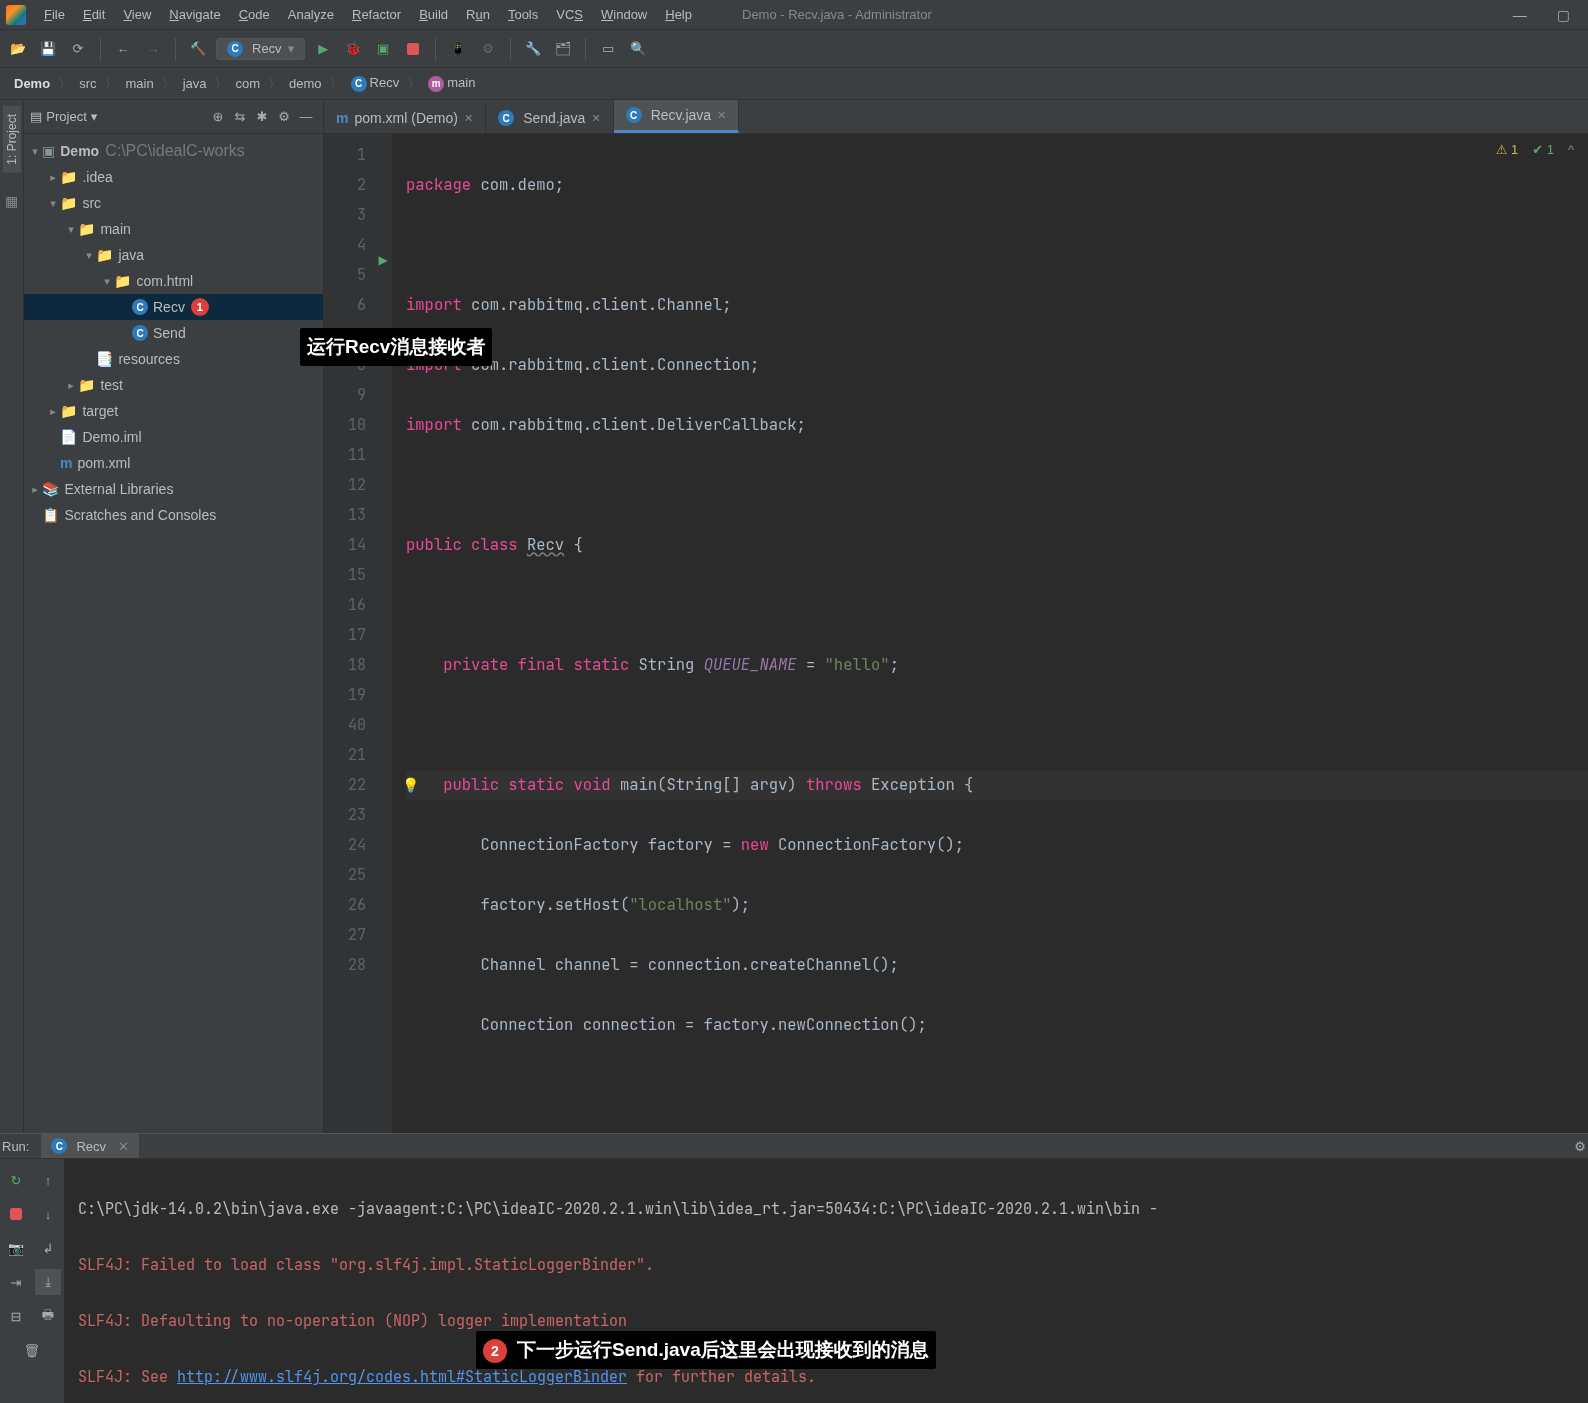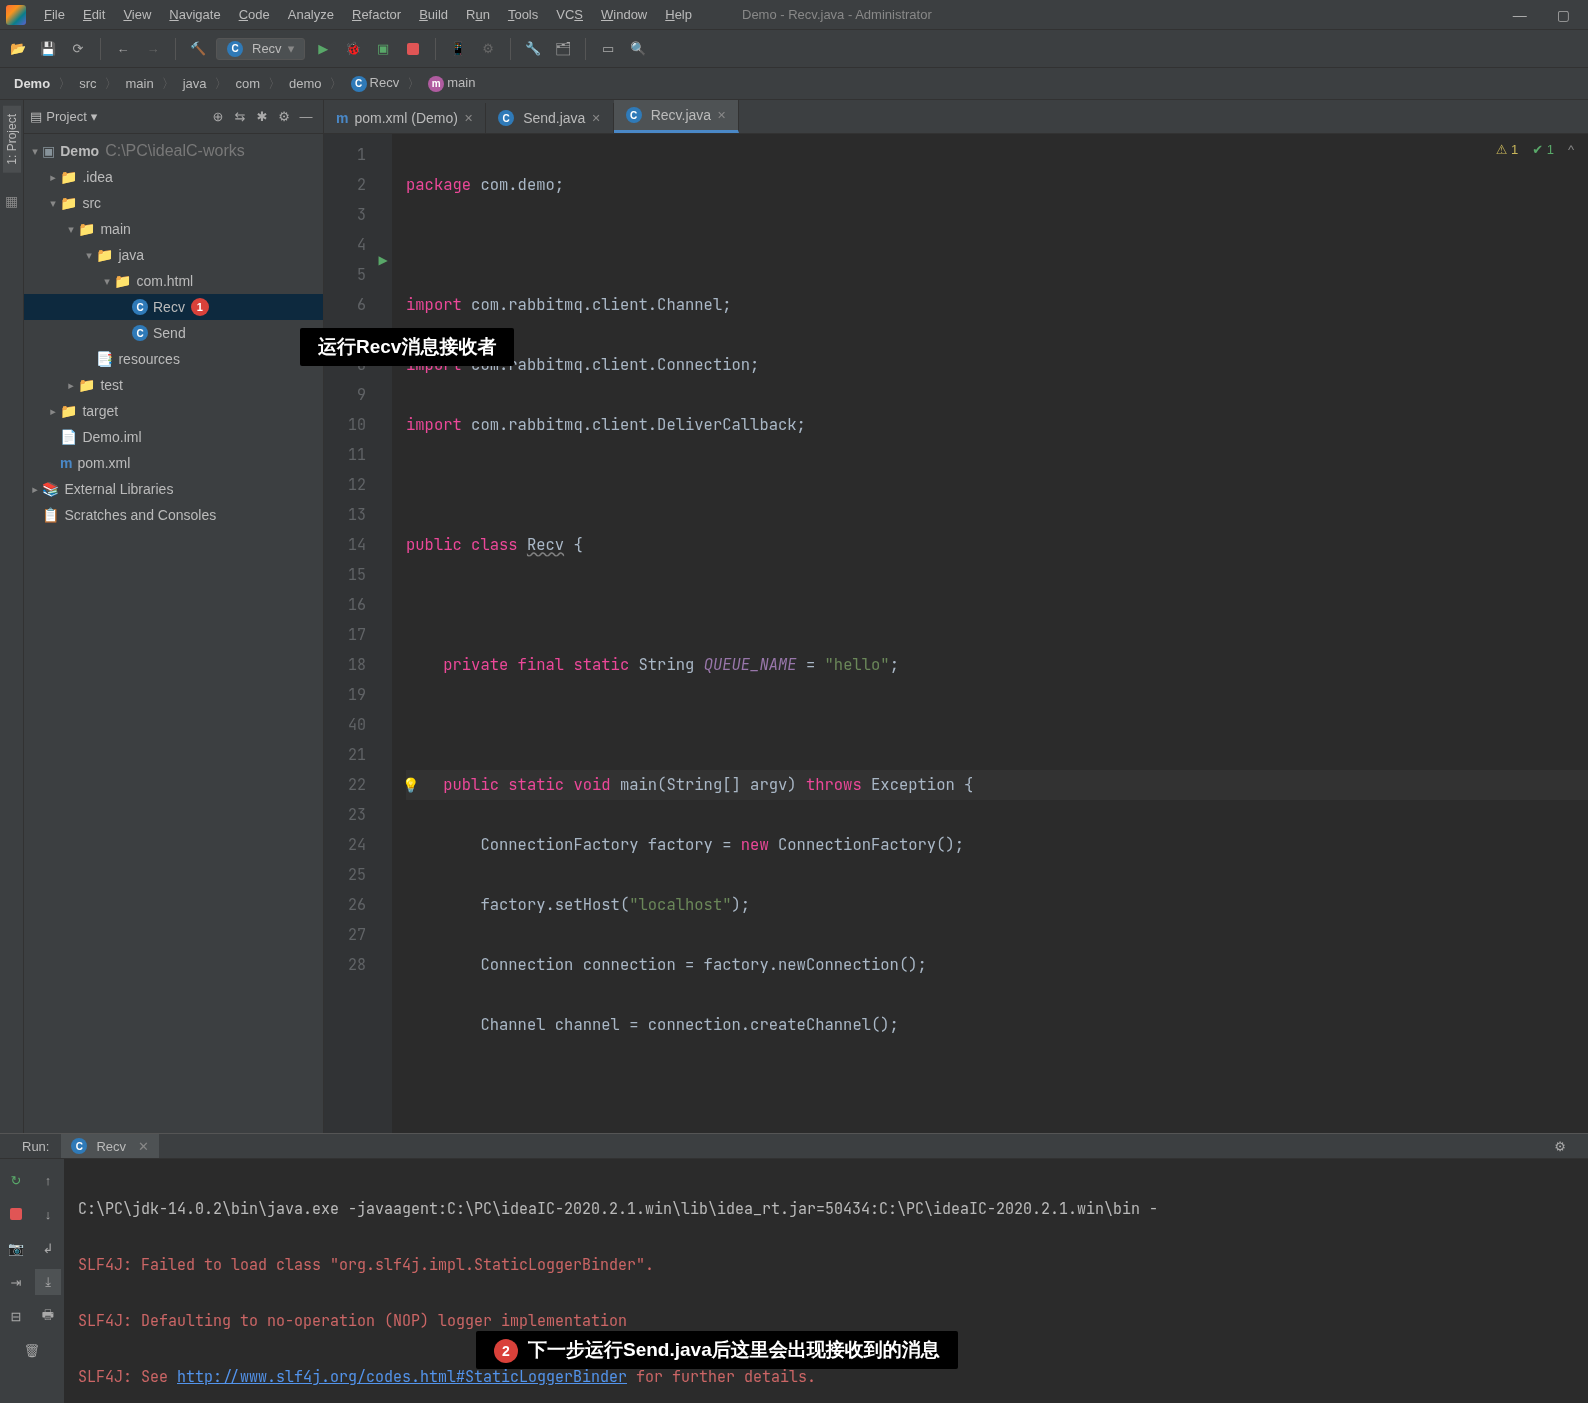--- a/index.html
+++ b/index.html
@@ -110,31 +110,31 @@
   .warn-badge .w2{color:#59a869;}
   .bulb{position:absolute;left:-4px;color:#c9b65a;font-size:14px;}
   .current-line{background:#323232;}
   .wavy{text-decoration:underline wavy #808080;}
   
   .run-panel {
     position:absolute; left:0; right:0; bottom:0; height:270px;
     background:#2b2b2b; border-top:1px solid #555;
     display:flex; flex-direction:column;
   }
-  .run-header{display:flex;align-items:center;height:32px;background:#3c3f41;padding:0 22px;gap:12px;border-bottom:1px solid #323232;}
+  .run-header{display:flex;align-items:center;height:32px;background:#3c3f41;padding:0 2px;gap:12px;border-bottom:1px solid #323232;}
   .run-header .rtab{display:flex;align-items:center;gap:6px;padding:4px 10px;background:#4e5254;}
   .run-header .settings-right{margin-left:auto;color:#aaa;}
   .run-body{flex:1;display:flex;}
   .run-side{width:64px;background:#3c3f41;display:flex;flex-direction:column;align-items:center;padding:8px 0;gap:8px;}
   .rbtn{width:26px;height:26px;display:flex;align-items:center;justify-content:center;color:#aaa;}
   .run-console{flex:1;padding:8px 14px;font-family:"JetBrains Mono","Consolas",monospace;font-size:15px;line-height:28px;color:#bbb;white-space:pre;overflow:hidden;}
   .run-console .err{color:#cc6666;}
   .run-console a{color:#5394ec;text-decoration:underline;}
   
-  .anno{position:absolute;background:#000;color:#fff;font-size:19px;font-weight:600;padding:6px 18px;border-radius:2px;z-index:50;}
+  .anno{position:absolute;background:#000;color:#fff;font-size:19px;font-weight:600;padding:6px 7px;border-radius:2px;z-index:50;}
   .anno-badge{display:inline-flex;width:24px;height:24px;border-radius:50%;background:#d9413a;color:white;font-size:14px;align-items:center;justify-content:center;margin-right:10px;font-weight:bold;}
 </style>
 </head>
 <body>
 
 <div class="menubar">
   <div class="logo"></div>
   <div class="mi"><u>F</u><span></span>ile</div>
   <div class="mi"><u>E</u>dit</div>
   <div class="mi"><u>V</u>iew</div>
@@ -393,22 +393,22 @@
 <div><span class="kw">import</span><span> com.rabbitmq.client.Connection;</span></div>
 <div><span class="kw">import</span><span> com.rabbitmq.client.DeliverCallback;</span></div>
 <div>&nbsp;</div>
 <div><span class="kw">public class </span><span class="wavy">Recv</span><span> {</span></div>
 <div>&nbsp;</div>
 <div><span class="kw">    private final static </span><span>String </span><span class="fld">QUEUE_NAME</span><span> = </span><span class="str">"hello"</span><span>;</span></div>
 <div>&nbsp;</div>
 <div class="current-line" style="position:relative;"><span class="bulb">💡</span><span class="kw">    public static void </span><span>main</span><span>(String[] argv) </span><span class="kw">throws </span><span>Exception {</span></div>
 <div>        ConnectionFactory factory = <span class="kw">new</span> ConnectionFactory();</div>
 <div><span>        factory.setHost(</span><span class="str">"localhost"</span><span>);</span></div>
+<div>        Channel channel = connection.createChannel();</div>
 <div>        Connection connection = factory.newConnection();</div>
-<div>        Channel channel = connection.createChannel();</div>
 <div>&nbsp;</div>
 <div><span>        channel.queueDeclare(</span><span class="fld">QUEUE_NAME</span><span>, </span> <span class="hint">b:</span> <span class="kw">false</span><span>, </span> <span class="hint">b1:</span> <span class="kw">false</span><span>, </span> <span class="hint">b2:</span> <span class="kw">false</span><span>, </span> <span class="hint">map:</span> <span class="kw">null</span><span>);</span></div>
 <div><span>        System.</span><span class="fld">out</span><span>.println(</span><span class="str">" [*] Waiting for messages. To exit press CTRL+C"</span><span>);</span></div>
 <div>&nbsp;</div>
 <div>        DeliverCallback deliverCallback = (consumerTag, delivery) -&gt; {</div>
 
 
 
 
 

